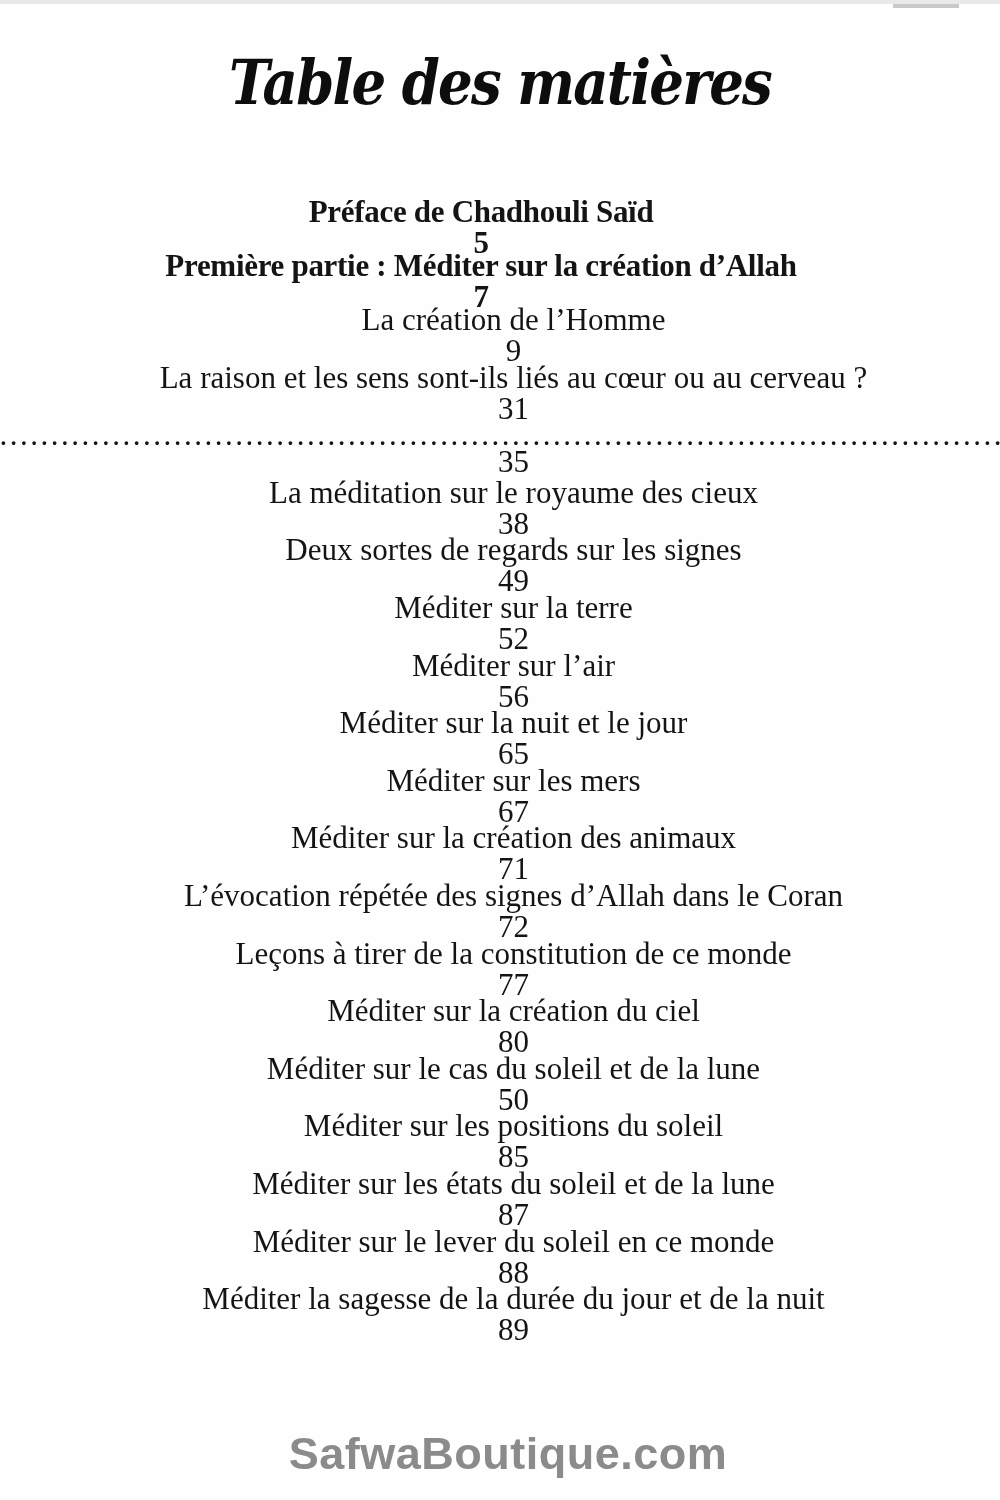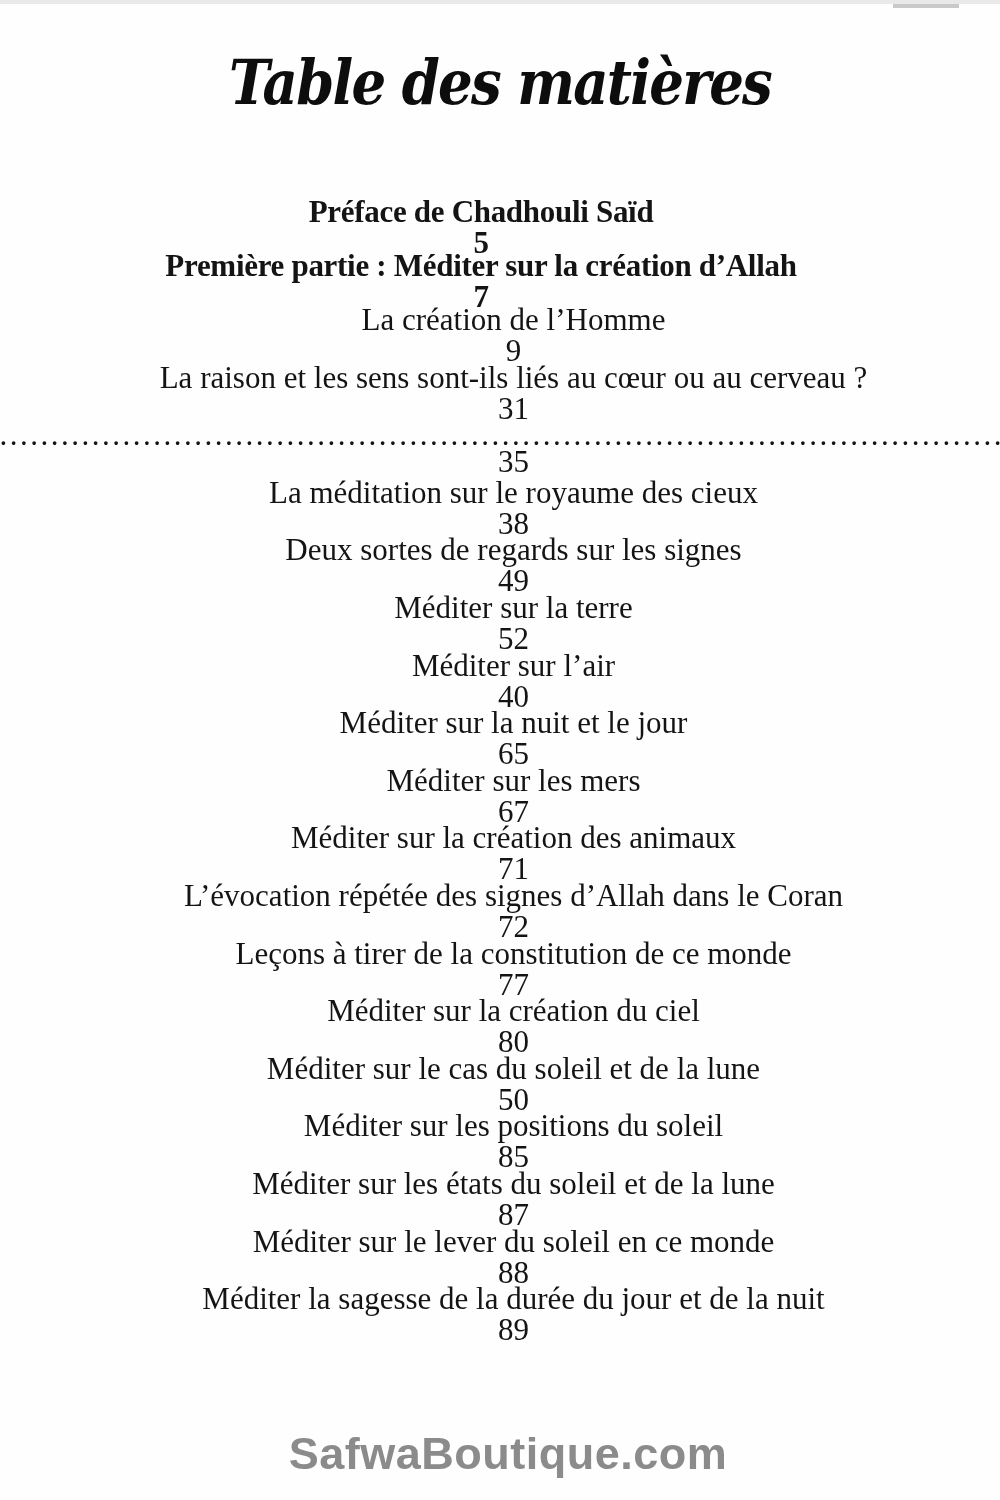--- a/index.html
+++ b/index.html
@@ -132,21 +132,21 @@
       <span class="toc-page">49</span>
     </div>
       <div class="toc-row indent">
       <span class="toc-label">Méditer sur la terre</span>
       <span class="toc-dots"></span>
       <span class="toc-page">52</span>
     </div>
       <div class="toc-row indent">
       <span class="toc-label">Méditer sur l’air</span>
       <span class="toc-dots"></span>
-      <span class="toc-page">40</span>
+      <span class="toc-page">56</span>
     </div>
       <div class="toc-row indent">
       <span class="toc-label">Méditer sur la nuit et le jour</span>
       <span class="toc-dots"></span>
       <span class="toc-page">65</span>
     </div>
       <div class="toc-row indent">
       <span class="toc-label">Méditer sur les mers</span>
       <span class="toc-dots"></span>
       <span class="toc-page">67</span>

